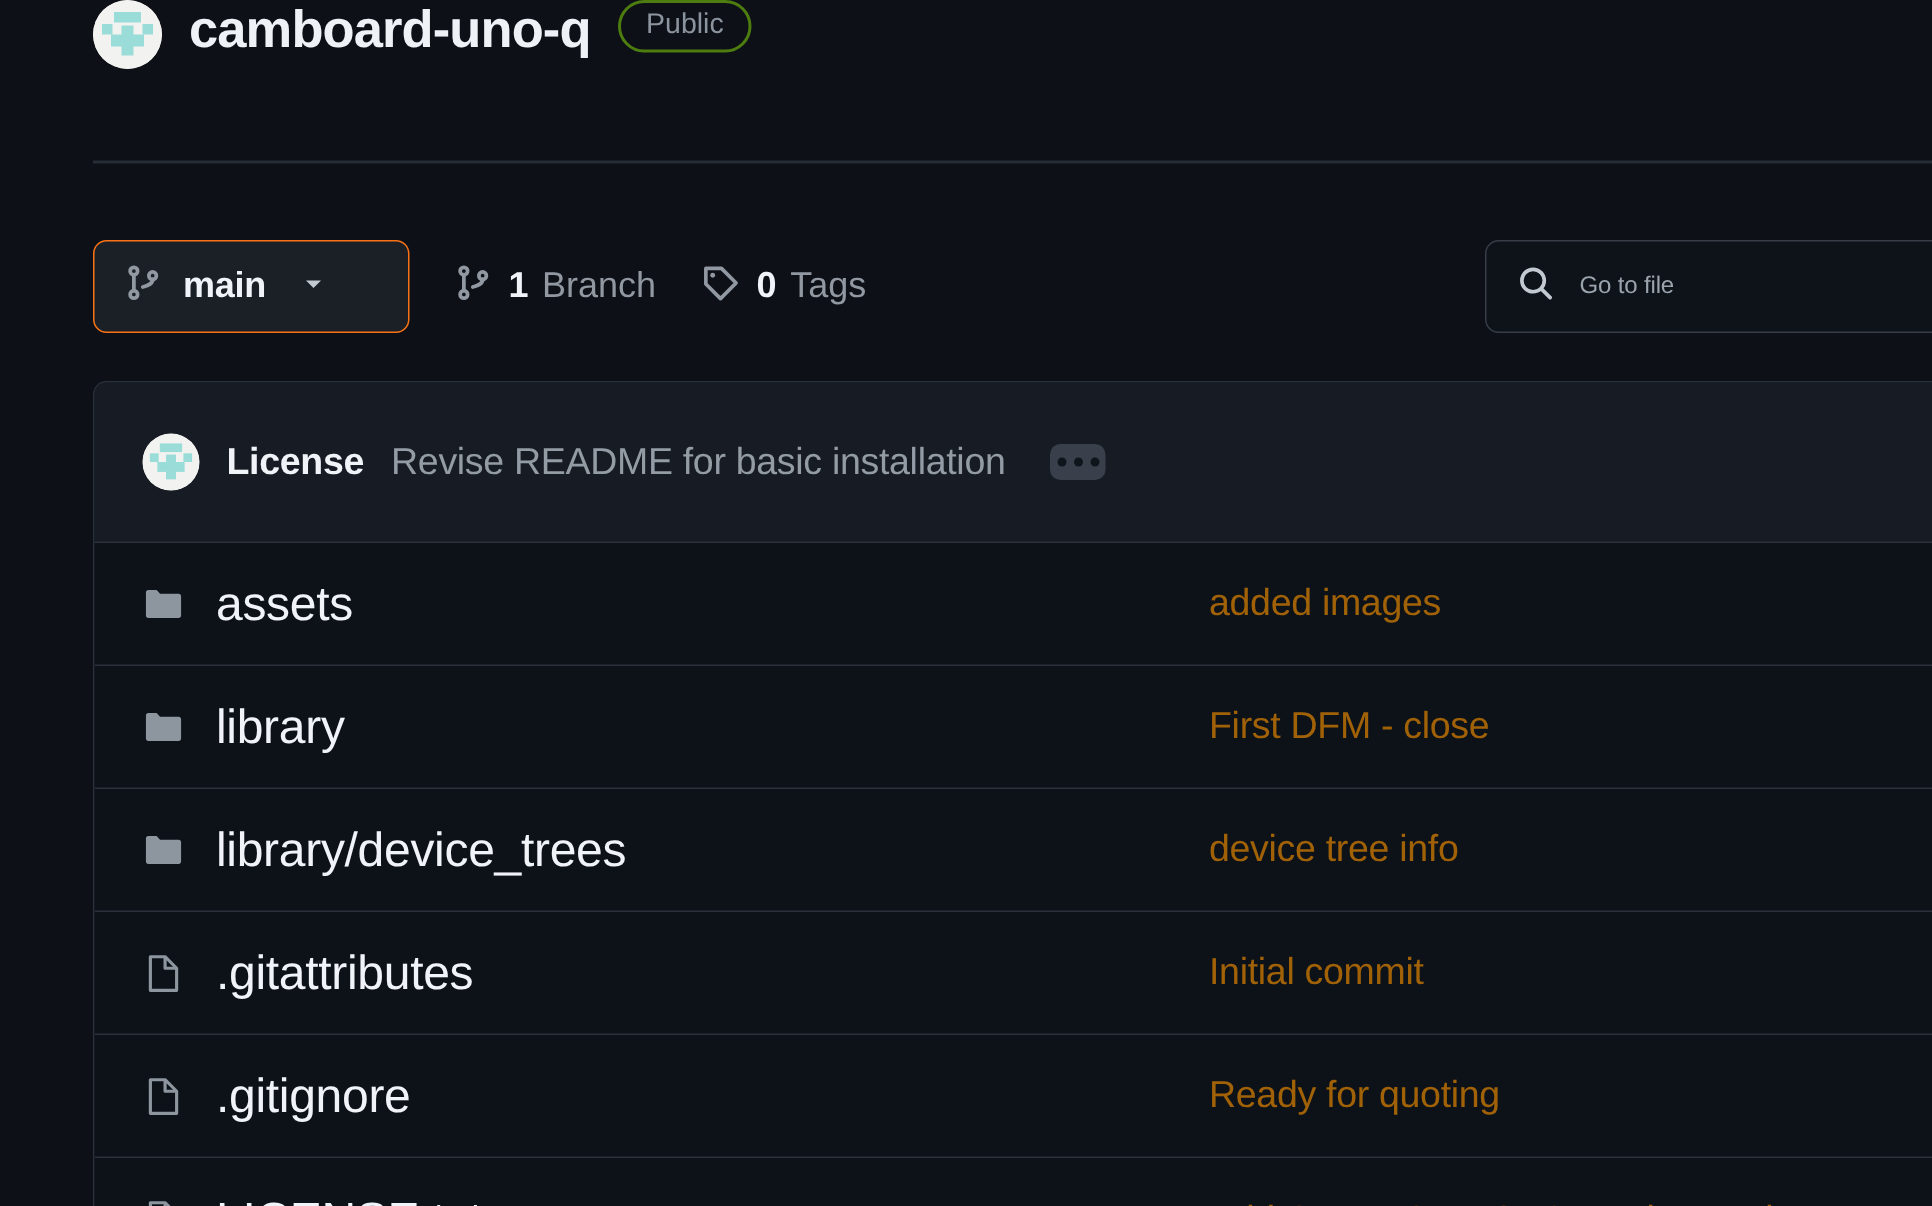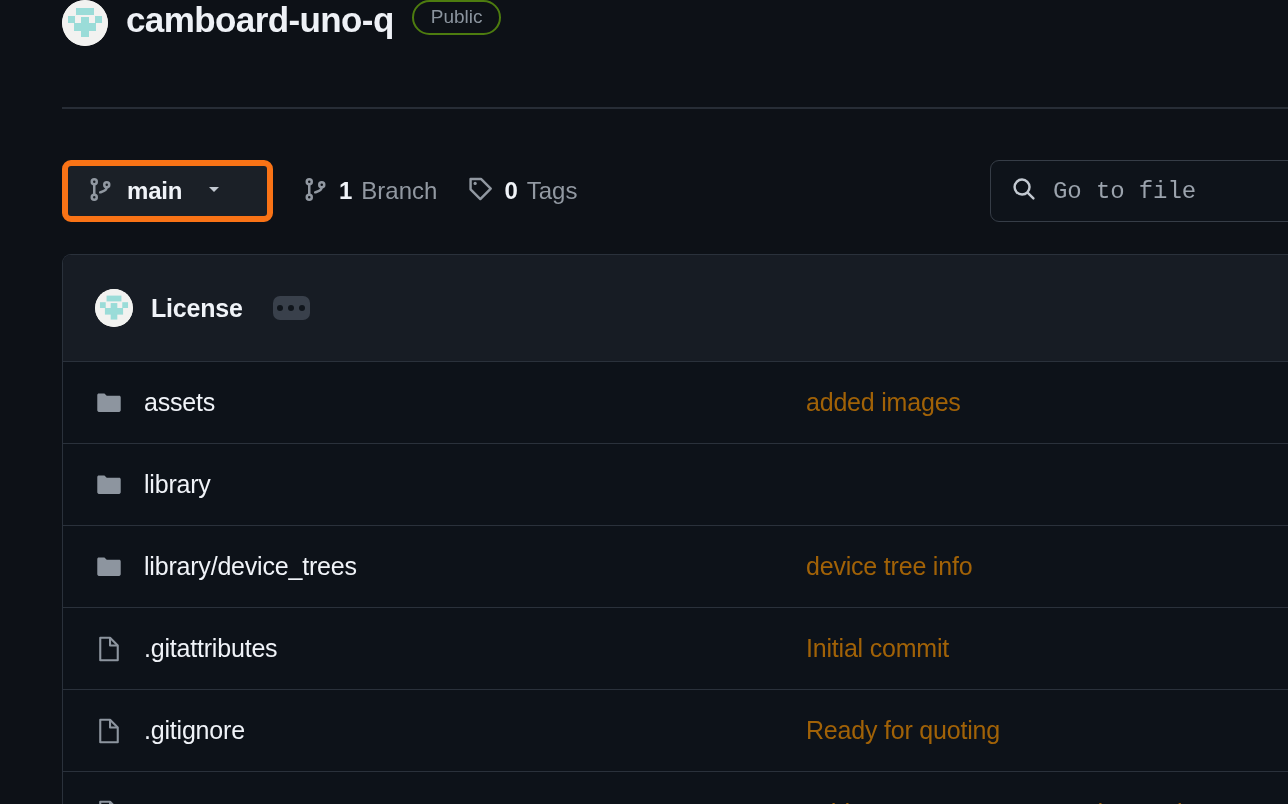--- a/index.html
+++ b/index.html
@@ -70,21 +70,21 @@
     height: 62px;
     display: flex;
     align-items: center;
   }
 
   .branch-select {
     display: flex;
     align-items: center;
     gap: 14px;
     background: #1b2027;
-    border: 6px solid #f97316;
+    border: 1px solid #f97316;
     border-radius: 9px;
     height: 62px;
     padding: 0 18px 0 20px;
     min-width: 211px;
   }
   .branch-name {
     font-size: 24px;
     font-weight: 700;
     color: #f0f3f8;
     letter-spacing: -0.2px;
@@ -117,24 +117,23 @@
     height: 62px;
     display: flex;
     align-items: center;
     gap: 16px;
     background: #0e131a;
     border: 1px solid #363d47;
     border-radius: 9px;
     padding: 0 20px;
   }
   .search-placeholder {
-    font-size: 24px;
+    font-size: 16px;
     color: #9ba3ad;
     letter-spacing: -0.1px;
-    font-family: Liberation Mono, monospace;
   }
 
   
   .file-table {
     position: absolute;
     left: 62px;
     top: 254px;
     width: 1280px;
     border: 1px solid #2a313b;
     border-right: none;
@@ -204,21 +203,21 @@
 
   .file-icon {
     width: 30px;
     flex: 0 0 auto;
     display: flex;
     align-items: center;
     justify-content: flex-start;
   }
 
   .file-name {
-    font-size: 25px;
+    font-size: 32px;
     color: #f0f3f8;
     letter-spacing: -0.2px;
     margin-left: 19px;
     white-space: nowrap;
     flex: 0 0 auto;
     width: 662px;
   }
 
   .file-commit {
     font-size: 25px;
@@ -311,20 +310,21 @@
         <svg viewBox="0 0 46 46" xmlns="http://www.w3.org/2000/svg">
           <circle cx="23" cy="23" r="23" fill="#f2f2f0"></circle>
           <rect x="14" y="8" width="18" height="7" fill="#9adcd8"></rect>
           <rect x="6" y="16" width="7" height="7" fill="#9adcd8"></rect>
           <rect x="33" y="16" width="7" height="7" fill="#9adcd8"></rect>
           <rect x="19" y="17" width="8" height="20" fill="#9adcd8"></rect>
           <rect x="12" y="23" width="22" height="8" fill="#9adcd8"></rect>
         </svg>
       </div>
       <span class="commit-author">License</span>
+      <span class="commit-message">Revise README for basic installation</span>
       <span class="ellipsis-btn">
         <i></i>
         <i></i>
         <i></i>
       </span>
     </div>
 
     <div id="rows-host">
         <div class="file-row">
           <span class="file-icon">
@@ -335,20 +335,21 @@
           <span class="file-name">assets</span>
           <span class="file-commit">added images</span>
         </div>
         <div class="file-row">
           <span class="file-icon">
             <svg width="28" height="28" viewBox="0 0 16 16">
               <path d="M1.3 3.4c0-.5.4-.9.9-.9h3.2l1.3 1.4h7.1c.5 0 .9.4.9.9v7.4c0 .5-.4.9-.9.9H2.2c-.5 0-.9-.4-.9-.9V3.4z" fill="#8d959f"></path>
             </svg>
           </span>
           <span class="file-name">library</span>
+          <span class="file-commit">First DFM - close</span>
         </div>
         <div class="file-row">
           <span class="file-icon">
             <svg width="28" height="28" viewBox="0 0 16 16">
               <path d="M1.3 3.4c0-.5.4-.9.9-.9h3.2l1.3 1.4h7.1c.5 0 .9.4.9.9v7.4c0 .5-.4.9-.9.9H2.2c-.5 0-.9-.4-.9-.9V3.4z" fill="#8d959f"></path>
             </svg>
           </span>
           <span class="file-name">library/device_trees</span>
           <span class="file-commit">device tree info</span>
         </div>

